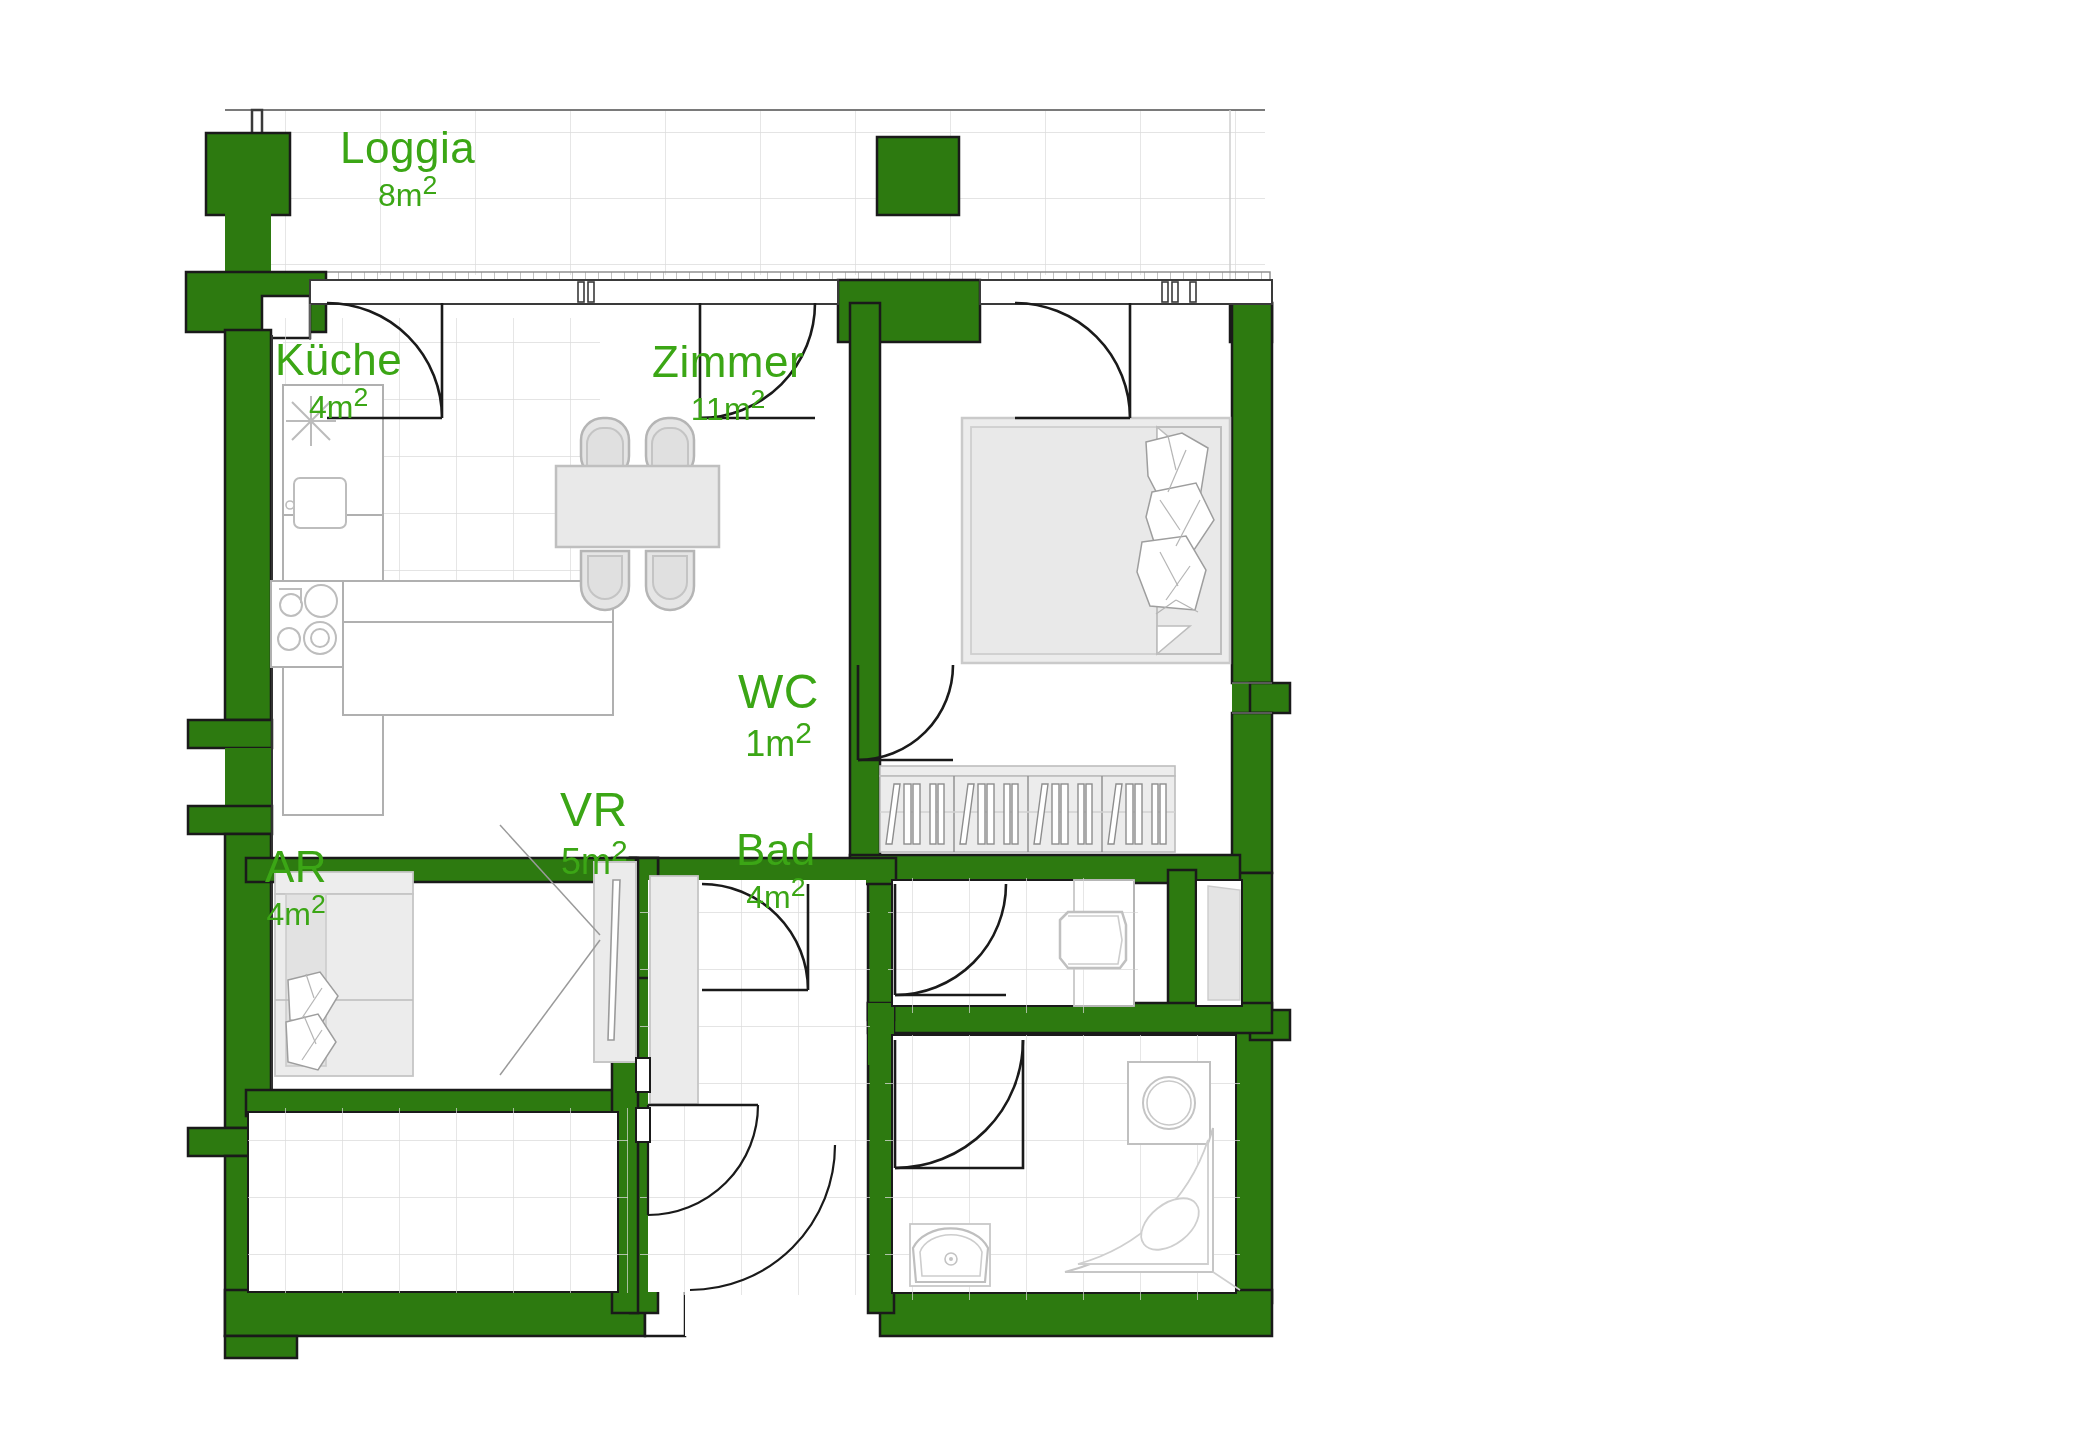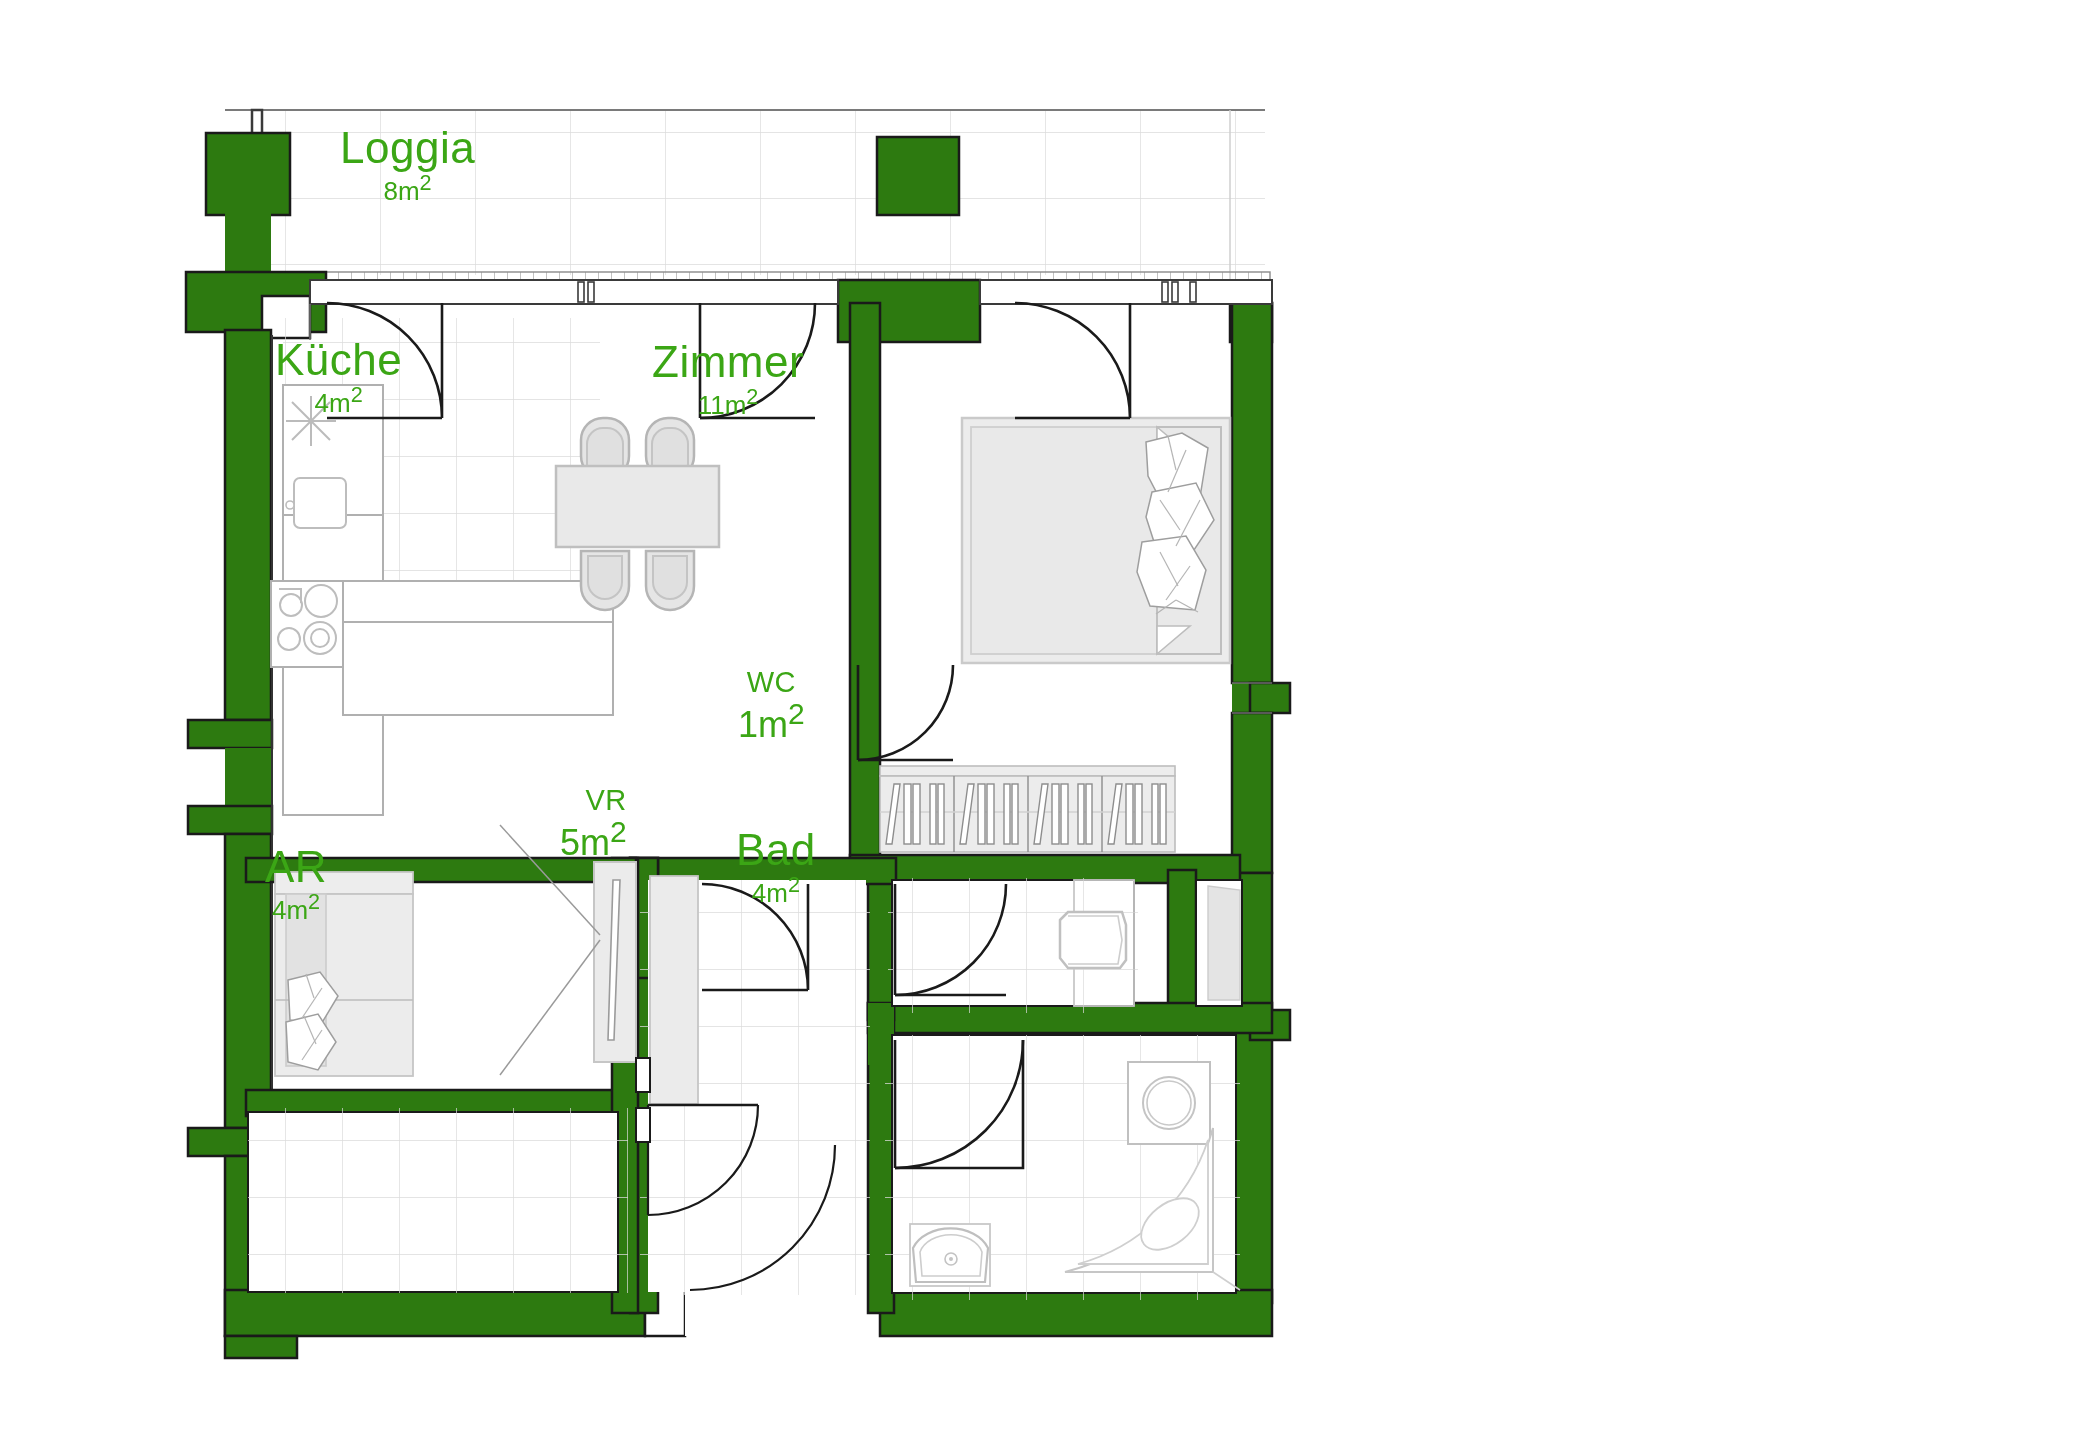--- a/index.html
+++ b/index.html
@@ -36,25 +36,25 @@
     pointer-events: none;
   }
   .room-label .rname {
     display: block;
     font-size: 44px;
     font-weight: 400;
     letter-spacing: 0.5px;
   }
   .room-label .rarea {
     display: block;
-    font-size: 26px;
+    font-size: 32px;
     font-weight: 400;
     margin-top: 2px;
   }
-  .room-label.sm .rname { font-size: 29px; }
+  .room-label.sm .rname { font-size: 48px; }
   .room-label.sm .rarea { font-size: 36px; }
 </style>
 </head>
 <body>
 
 <div id="plan-root">
 
   <svg class="floorplan" viewBox="0 0 2095 1454">
     <defs>
       <pattern id="grid-sm" width="57" height="57" patternUnits="userSpaceOnUse">

